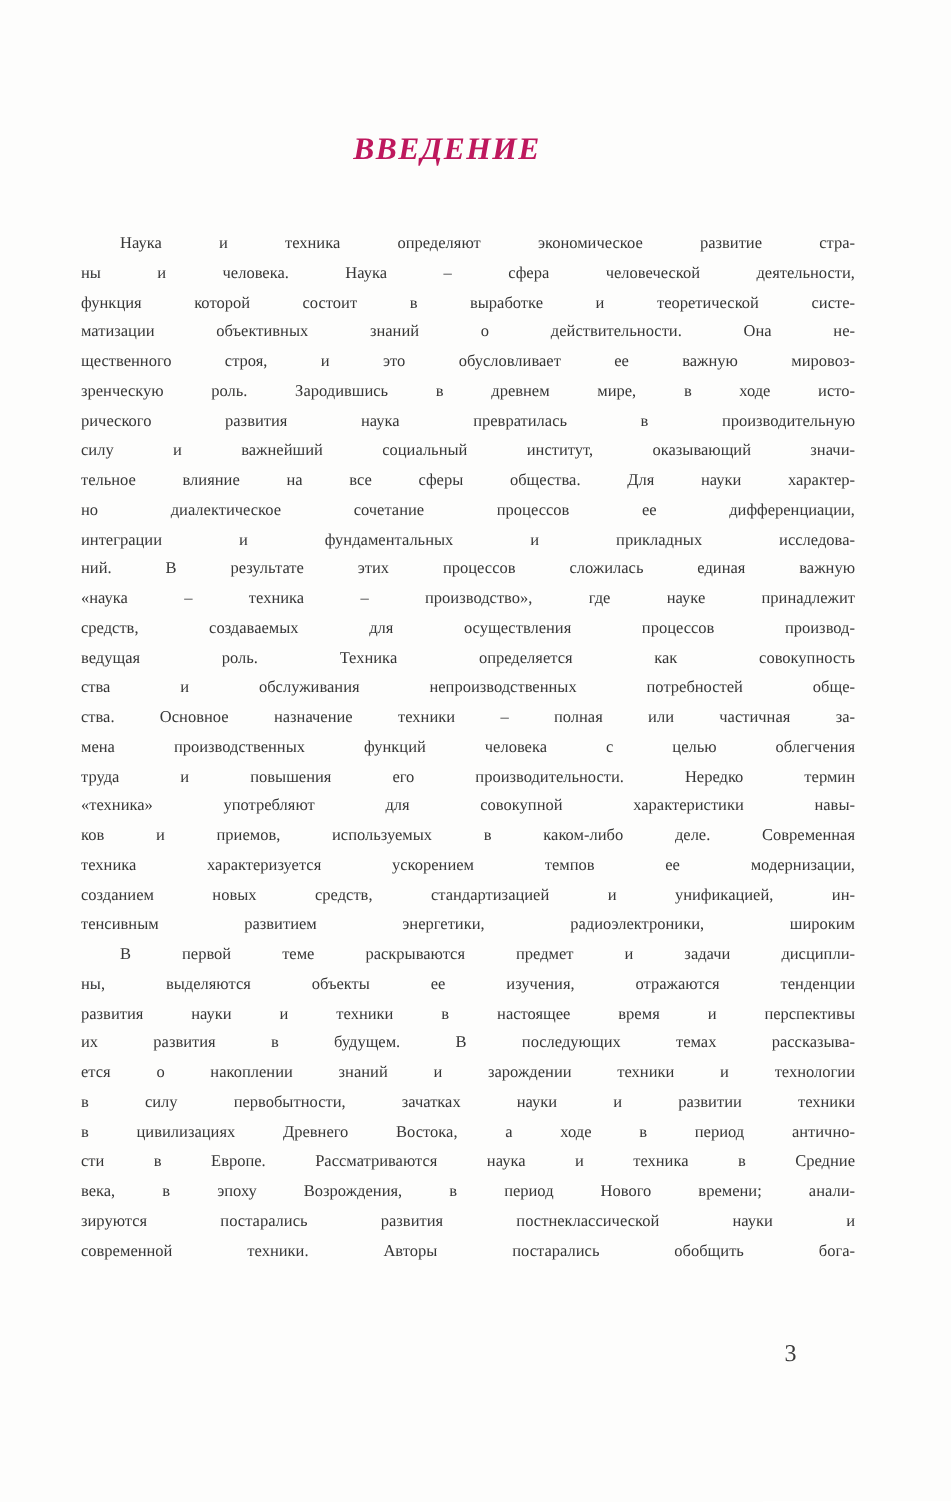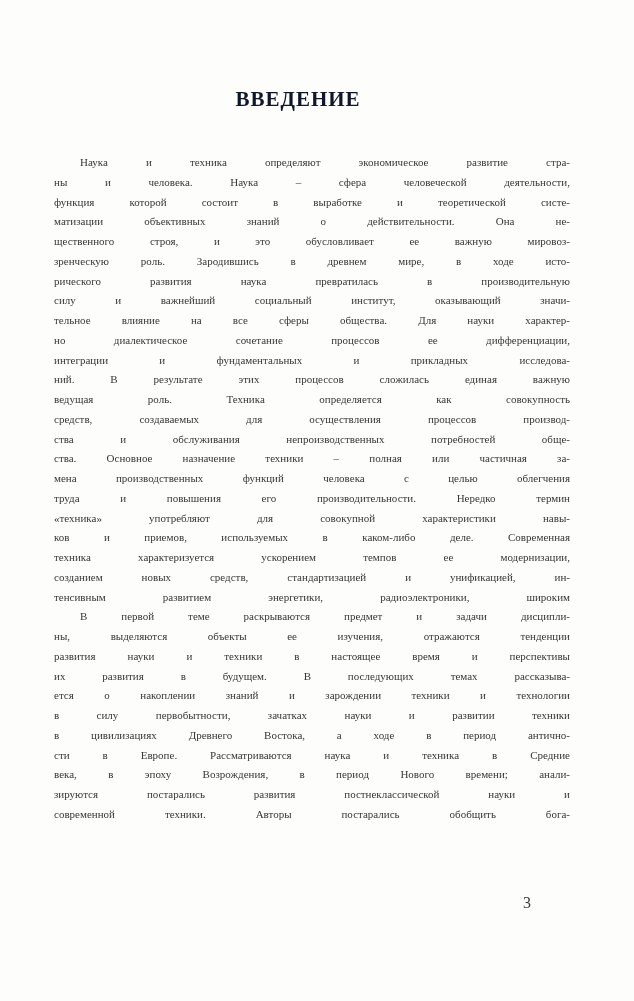--- a/index.html
+++ b/index.html
@@ -21,21 +21,22 @@
   .chapter-title {
     position: absolute;
     top: 87px;
     left: 54px;
     width: 516px;
     text-align: center;
     transform: translateX(-14px);
     font-size: 21px;
     font-weight: bold;
     letter-spacing: 1px;
-    color: #0f172a;
+    color: #be185d;
+    font-style: italic;
   }
   .textblock {
     position: absolute;
     left: 54px;
     top: 153px;
     width: 516px;
   }
   .paragraph {
     margin: 0;
     padding: 0;
@@ -75,22 +76,23 @@
         <div class="line">функция которой состоит в выработке и теоретической систе-</div>
         <div class="line">матизации объективных знаний о действительности. Она не-</div>
         <div class="line">щественного строя, и это обусловливает ее важную мировоз-</div>
         <div class="line">зренческую роль. Зародившись в древнем мире, в ходе исто-</div>
         <div class="line">рического развития наука превратилась в производительную</div>
         <div class="line">силу и важнейший социальный институт, оказывающий значи-</div>
         <div class="line">тельное влияние на все сферы общества. Для науки характер-</div>
         <div class="line">но диалектическое сочетание процессов ее дифференциации,</div>
         <div class="line">интеграции и фундаментальных и прикладных исследова-</div>
         <div class="line">ний. В результате этих процессов сложилась единая важную</div>
+        <div class="line">«наука – техника – производство», где науке принадлежит</div>
+        <div class="line">средств, создаваемых для осуществления процессов производ-</div>
         <div class="line">ведущая роль. Техника определяется как совокупность</div>
-        <div class="line">средств, создаваемых для осуществления процессов производ-</div>
         <div class="line">ства и обслуживания непроизводственных потребностей обще-</div>
         <div class="line">ства. Основное назначение техники – полная или частичная за-</div>
         <div class="line">мена производственных функций человека с целью облегчения</div>
         <div class="line">труда и повышения его производительности. Нередко термин</div>
         <div class="line">«техника» употребляют для совокупной характеристики навы-</div>
         <div class="line">ков и приемов, используемых в каком-либо деле. Современная</div>
         <div class="line">техника характеризуется ускорением темпов ее модернизации,</div>
         <div class="line">созданием новых средств, стандартизацией и унификацией, ин-</div>
         <div class="line">тенсивным развитием энергетики, радиоэлектроники, широким</div>
       </div>

